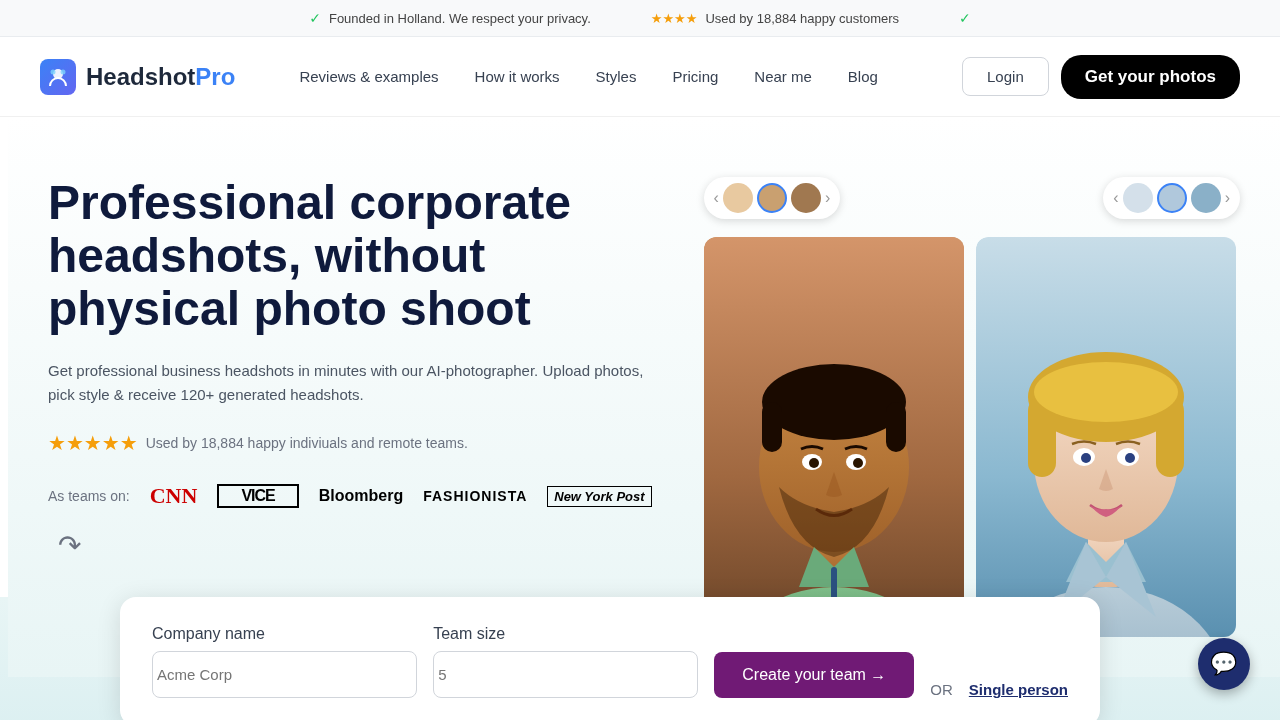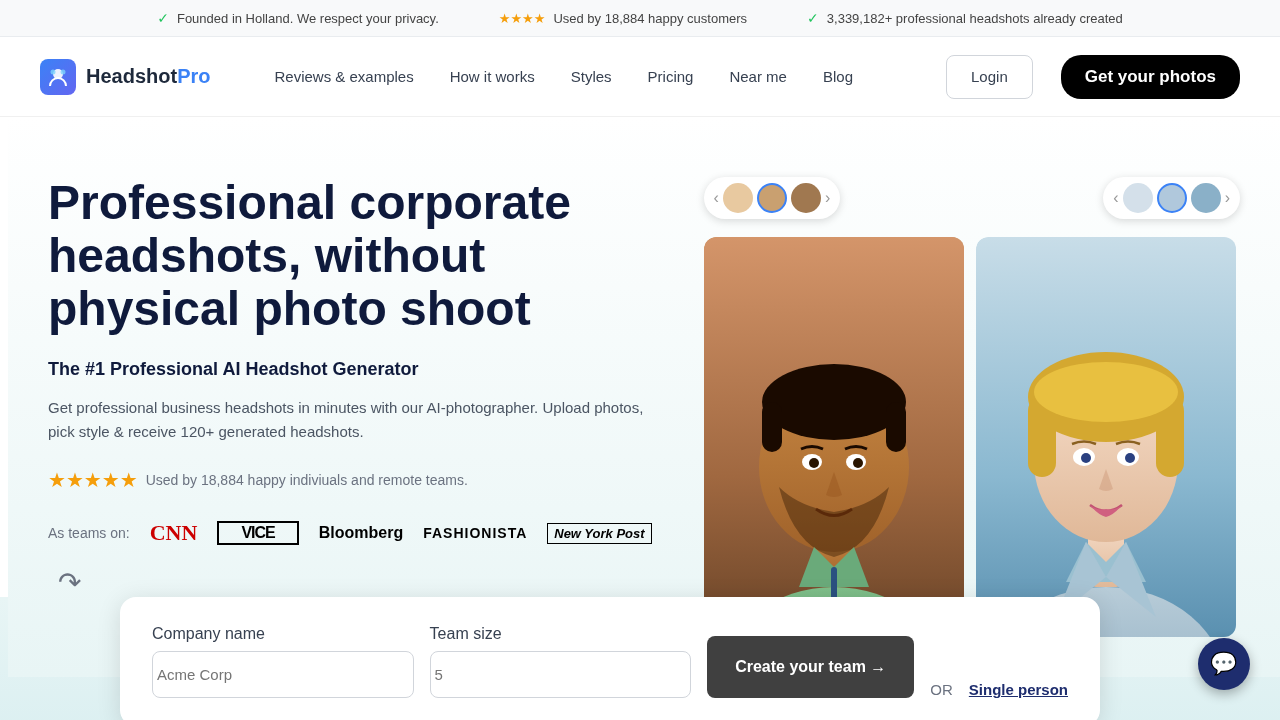--- a/index.html
+++ b/index.html
@@ -31,33 +31,33 @@
       position: relative;
     }
     .logo { display: flex; align-items: center; gap: 10px; text-decoration: none; margin-right: 50px; }
     .logo-icon {
       width: 36px; height: 36px;
       background: linear-gradient(135deg, #3b82f6, #6366f1);
       border-radius: 8px;
       display: flex; align-items: center; justify-content: center;
       color: white; font-size: 18px; font-weight: bold;
     }
-    .logo-text { font-size: 20px; font-weight: 700; color: #1e293b; }
+    .logo-text { font-size: 24px; font-weight: 700; color: #1e293b; }
     .logo-text span { color: #3b82f6; }
     .nav-links { display: flex; align-items: center; gap: 8px; flex: 1; }
     .nav-link {
       padding: 8px 14px;
       font-size: 15px;
       color: #374151;
       text-decoration: none;
       border-radius: 6px;
       cursor: pointer;
       font-weight: 400;
     }
-    .nav-actions { display: flex; gap: 28px; }
+    .nav-actions { display: flex; align-items: center; gap: 12px; }
     .btn-login {
       padding: 10px 24px;
       border: 1.5px solid #d1d5db;
       border-radius: 8px;
       font-size: 15px;
       background: white;
       cursor: pointer;
       font-weight: 500;
       color: #374151;
     }
@@ -168,28 +168,28 @@
     .form-input {
       width: 100%;
       padding: 14px 4px;
       border: 1.5px solid #d1d5db;
       border-radius: 8px;
       font-size: 15px;
       color: #9ca3af;
       outline: none;
     }
     .btn-create-team {
-      padding: 22px 28px;
-      background: #404040;
+      padding: 14px 28px;
+      background: #701a75;
       color: white;
       border: none;
       border-radius: 8px;
       font-size: 16px;
       cursor: pointer;
-      font-weight: 700;
+      font-weight: 400;
       white-space: nowrap;
       display: flex; align-items: center; gap: 8px;
     }
     .or-divider { font-size: 15px; color: #6b7280; font-weight: 500; white-space: nowrap; }
     .single-person-link { font-size: 15px; color: #1e2d6e; font-weight: 600; text-decoration: underline; cursor: pointer; white-space: nowrap; }
 
     
     .chat-btn {
       position: fixed;
       bottom: 30px;
@@ -210,21 +210,20 @@
   <div class="banner-item">
     <span class="check-icon">✓</span>
     <span>Founded in Holland. We respect your privacy.</span>
   </div>
   <div class="banner-item">
     <span class="stars">★★★★</span>
     <span>Used by 18,884 happy customers</span>
   </div>
   <div class="banner-item">
     <span class="check-icon">✓</span>
-    <span>3,339,182+ professional headshots already created</span>
   </div>
 </div>
 
 <nav>
   <a class="logo" href="#">
     <div class="logo-icon">
       <svg width="22" height="22" viewBox="0 0 22 22" fill="none">
         <circle cx="11" cy="8" r="5" fill="white" opacity="0.9"></circle>
         <path d="M3 20c0-4.4 3.6-8 8-8s8 3.6 8 8" stroke="white" stroke-width="2" fill="none"></path>
         <circle cx="6" cy="6" r="2.5" fill="#7dd3fc" opacity="0.8"></circle>
@@ -243,21 +242,20 @@
   </div>
   <div class="nav-actions">
     <button class="btn-login">Login</button>
     <button class="btn-cta">Get your photos</button>
   </div>
 </nav>
 
 <div class="hero">
   <div class="hero-content">
     <h1 class="hero-title">Professional corporate headshots, without physical photo shoot</h1>
-    <p class="hero-subtitle">The #1 Professional AI Headshot Generator</p>
     <p class="hero-desc">Get professional business headshots in minutes with our AI-photographer. Upload photos, pick style &amp; receive 120+ generated headshots.</p>
     <div class="hero-rating">
       <span class="hero-stars">★★★★★</span>
       <span class="hero-rating-text">Used by 18,884 happy indiviuals and remote teams.</span>
     </div>
     <div class="seen-on">
       <span class="seen-on-label">As teams on:</span>
       <span class="brand-cnn">CNN</span>
       <span class="brand-vice">VICE</span>
       <span class="brand-bloomberg">Bloomberg</span>

